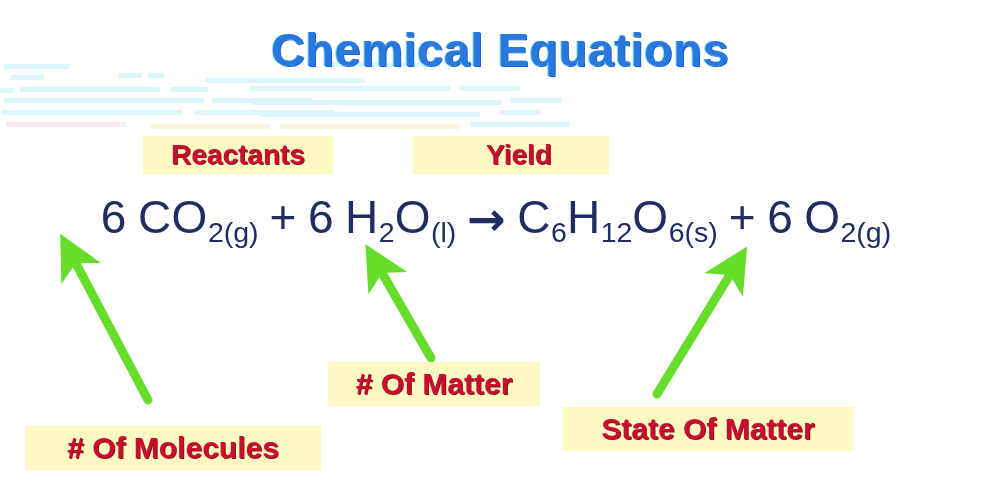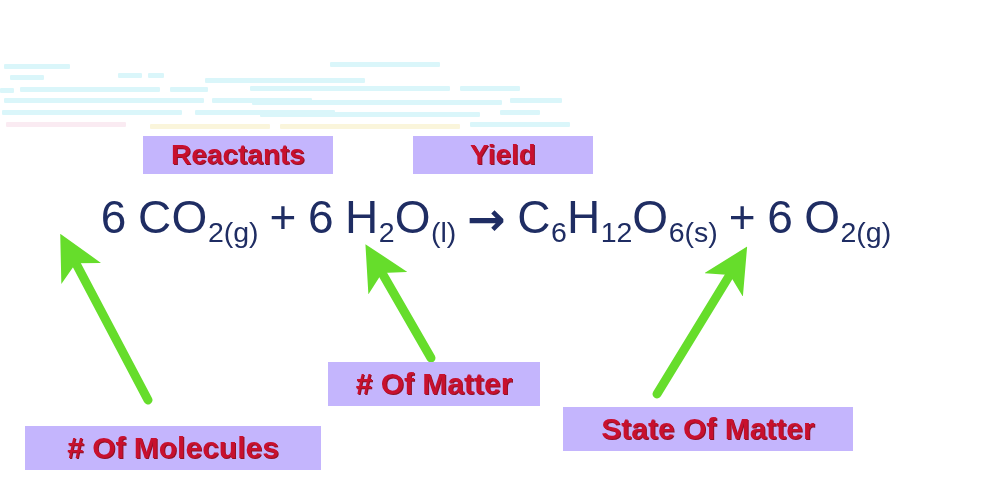--- a/index.html
+++ b/index.html
@@ -47,35 +47,35 @@
     background: #bdf0f6;
     height: 5px;
     border-radius: 1px;
   }
   .ghost-bar.pink { background: #f7dbe8; }
   .ghost-bar.yellow { background: #f6edbf; }
 
   
   .chip {
     position: absolute;
-    background: #c4b5fd;
+    background: #fef9c3;
     display: flex;
     align-items: center;
     justify-content: center;
     color: #c8102e;
     font-family: "Liberation Sans", sans-serif;
     font-weight: bold;
     white-space: nowrap;
     text-shadow: 1px 1px 0 #8f1226;
   }
   .chip-top { font-size: 28px; height: 38px; top: 136px; }
   .chip-bottom { font-size: 30px; height: 44px; }
 
   #chip-reactants { left: 143px; width: 190px; }
-  #chip-yield     { left: 413px; width: 180px; }
+  #chip-yield     { left: 413px; width: 180px; padding-left: 16px; }
   #chip-products  { left: 655px; width: 186px; }
 
   #chip-molecules { left: 25px;  width: 296px; top: 426px; }
   #chip-atoms     { left: 328px; width: 212px; top: 362px; }
   #chip-state     { left: 563px; width: 290px; top: 407px; }
 
   
   #equation {
     position: absolute;
     left: 0;
@@ -136,20 +136,21 @@
     <div class="ghost-bar" style="left:2px;  top:48px; width:180px;"></div>
     <div class="ghost-bar" style="left:195px;top:48px; width:140px;"></div>
     <div class="ghost-bar" style="left:260px;top:50px; width:220px;"></div>
     <div class="ghost-bar" style="left:500px;top:48px; width:40px;"></div>
     <div class="ghost-bar pink" style="left:6px;  top:60px; width:120px;"></div>
     <div class="ghost-bar yellow" style="left:150px;top:62px; width:120px;"></div>
     <div class="ghost-bar yellow" style="left:280px;top:62px; width:180px;"></div>
     <div class="ghost-bar" style="left:470px;top:60px; width:100px;"></div>
   </div>
 
+  <div id="title">Chemical Equations</div>
 
   <div id="chip-reactants" class="chip chip-top">Reactants</div>
   <div id="chip-yield" class="chip chip-top">Yield</div>
 
   <div id="equation">
     <span>6</span><span class="sp"></span><span>CO</span><sub>2</sub><sub>(g)</sub><span class="sp"></span><span>+</span><span class="sp"></span><span>6</span><span class="sp"></span><span>H</span><sub>2</sub><span>O</span><sub>(l)</sub><span class="sp"></span><span class="arrow-glyph">→</span><span class="sp"></span><span>C</span><sub>6</sub><span>H</span><sub>12</sub><span>O</span><sub>6</sub><sub>(s)</sub><span class="sp"></span><span>+</span><span class="sp"></span><span>6</span><span class="sp"></span><span>O</span><sub>2</sub><sub>(g)</sub>
   </div>
 
   <svg id="arrows" viewBox="0 0 1000 487">
     <defs>

